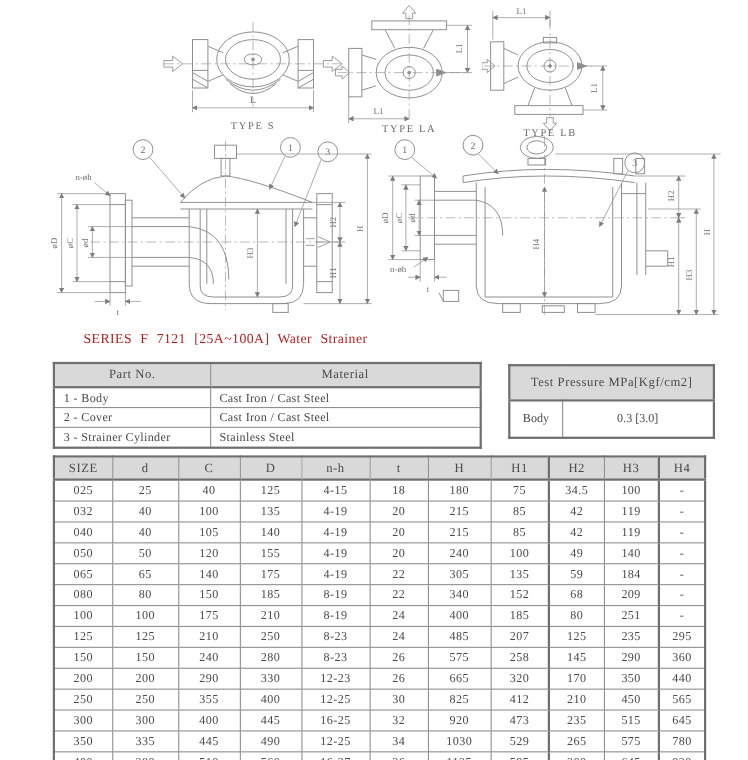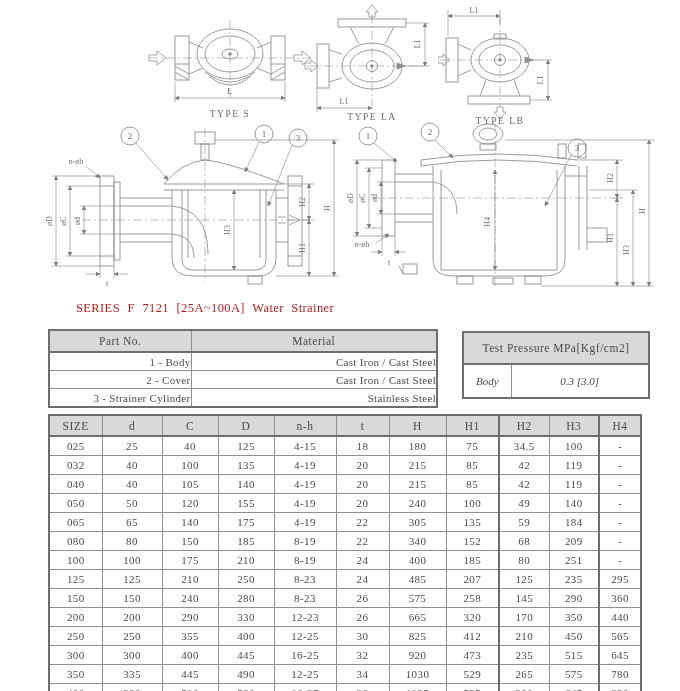--- a/index.html
+++ b/index.html
@@ -9,24 +9,24 @@
   svg text{font-family:"Liberation Serif","DejaVu Serif",serif;fill:#6f6f6f;}
   .caption{position:absolute;top:301px;height:16px;text-align:center;font-size:12.5px;
            color:#b91c1c;letter-spacing:0.4px;word-spacing:4px;white-space:nowrap;}
   table{border-collapse:collapse;table-layout:fixed;background:#fff;}
   table.doc{border:2px solid #6e6e6e;}
   .doc th,.doc td{border:1px solid #8f8f8f;font-weight:normal;font-size:11px;
                   color:#4a4a4a;text-align:center;padding:0;overflow:hidden;white-space:nowrap;}
   .doc thead th{background:#d9d9d9;border-bottom:2px solid #6e6e6e;font-size:11.5px;letter-spacing:0.5px;}
   .part-table{position:absolute;left:48px;top:329px;width:388px;}
   .part-table th{height:20px;}
-  .part-table td{height:17px;text-align:right;padding-left:8px;letter-spacing:0.3px;}
+  .part-table td{height:17px;text-align:left;padding-left:8px;letter-spacing:0.3px;}
   .press-table{position:absolute;left:462px;top:331px;width:186px;border-radius:16px;}
   .press-table th{height:30px;font-size:11px;}
-  .press-table td{height:32px;font-size:11px;font-style:italic;}
+  .press-table td{height:32px;font-size:11px;}
   .dim-table{position:absolute;left:48px;top:414px;width:592px;}
   .dim-table th{height:19px;}
   .dim-table td{height:18px;letter-spacing:0.4px;}
   .dim-table th:nth-child(9),.dim-table td:nth-child(9),
   .dim-table th:nth-child(11),.dim-table td:nth-child(11){border-left:2px solid #6e6e6e;}
   .ln{stroke:#8f8f8f;stroke-width:0.9;fill:none;}
   .ln2{stroke:#8f8f8f;stroke-width:0.8;fill:none;}
   .cl{stroke:#a5a5a5;stroke-width:0.7;fill:none;stroke-dasharray:9 3 2 3;}
   .dim{stroke:#949494;stroke-width:0.7;fill:none;}
   .lbl{font-size:8px;fill:#6f6f6f;}

